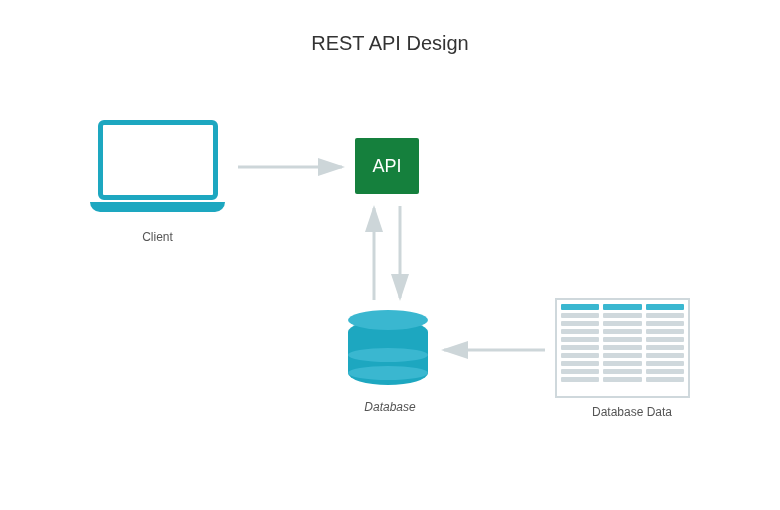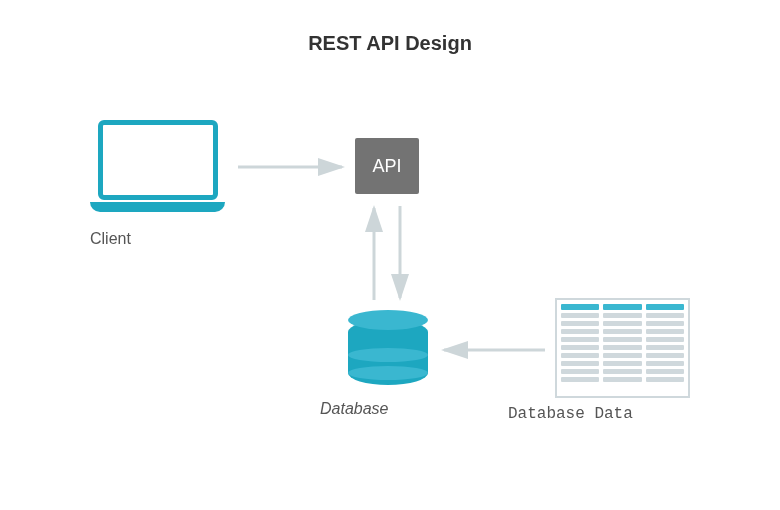--- a/index.html
+++ b/index.html
@@ -11,26 +11,27 @@
     position: relative;
     overflow: hidden;
   }
   .title {
     position: absolute;
     top: 32px;
     left: 0;
     right: 0;
     text-align: center;
     font-size: 20px;
-    font-weight: 700;
+    font-weight: 400;
     color: #333;
   }
   .node-label {
-    font-size: 16px;
+    font-size: 12px;
     color: #555;
+    text-align: center;
     position: absolute;
   }
   
   .laptop {
     position: absolute;
     left: 90px;
     top: 120px;
     width: 135px;
     height: 100px;
   }
@@ -51,21 +52,21 @@
   }
   .client-label { left: 90px; top: 230px; width: 135px; }
 
   
   .api-box {
     position: absolute;
     left: 355px;
     top: 138px;
     width: 64px;
     height: 56px;
-    background: #737373;
+    background: #15803d;
     color: #fff;
     display: flex;
     align-items: center;
     justify-content: center;
     font-size: 18px;
     font-weight: 500;
     border-radius: 2px;
   }
 
   
@@ -132,21 +133,21 @@
   .data-header {
     height: 6px;
     background: #3ab7d0;
     border-radius: 1px;
   }
   .data-row {
     height: 5px;
     background: #cfd8dc;
     border-radius: 1px;
   }
-  .data-label { left: 508px; top: 405px; width: 170px; font-family: Liberation Mono, monospace; }
+  .data-label { left: 547px; top: 405px; width: 170px; }
 
   
   svg.arrows {
     position: absolute;
     left: 0; top: 0;
     width: 780px; height: 510px;
     pointer-events: none;
   }
 </style>
 </head>

